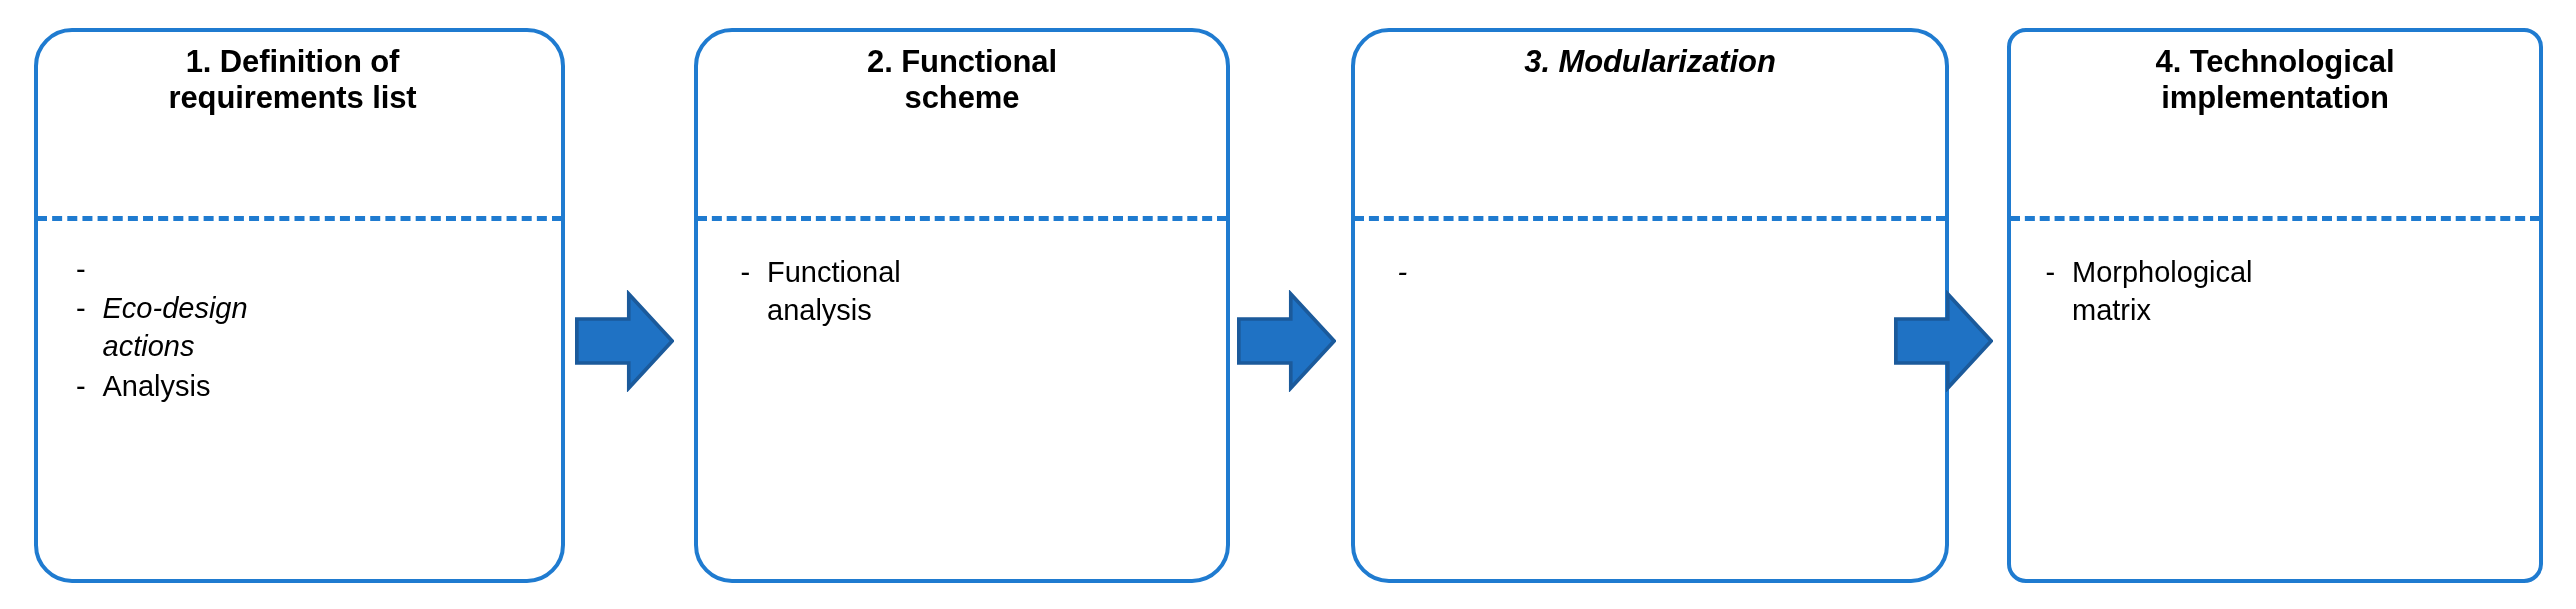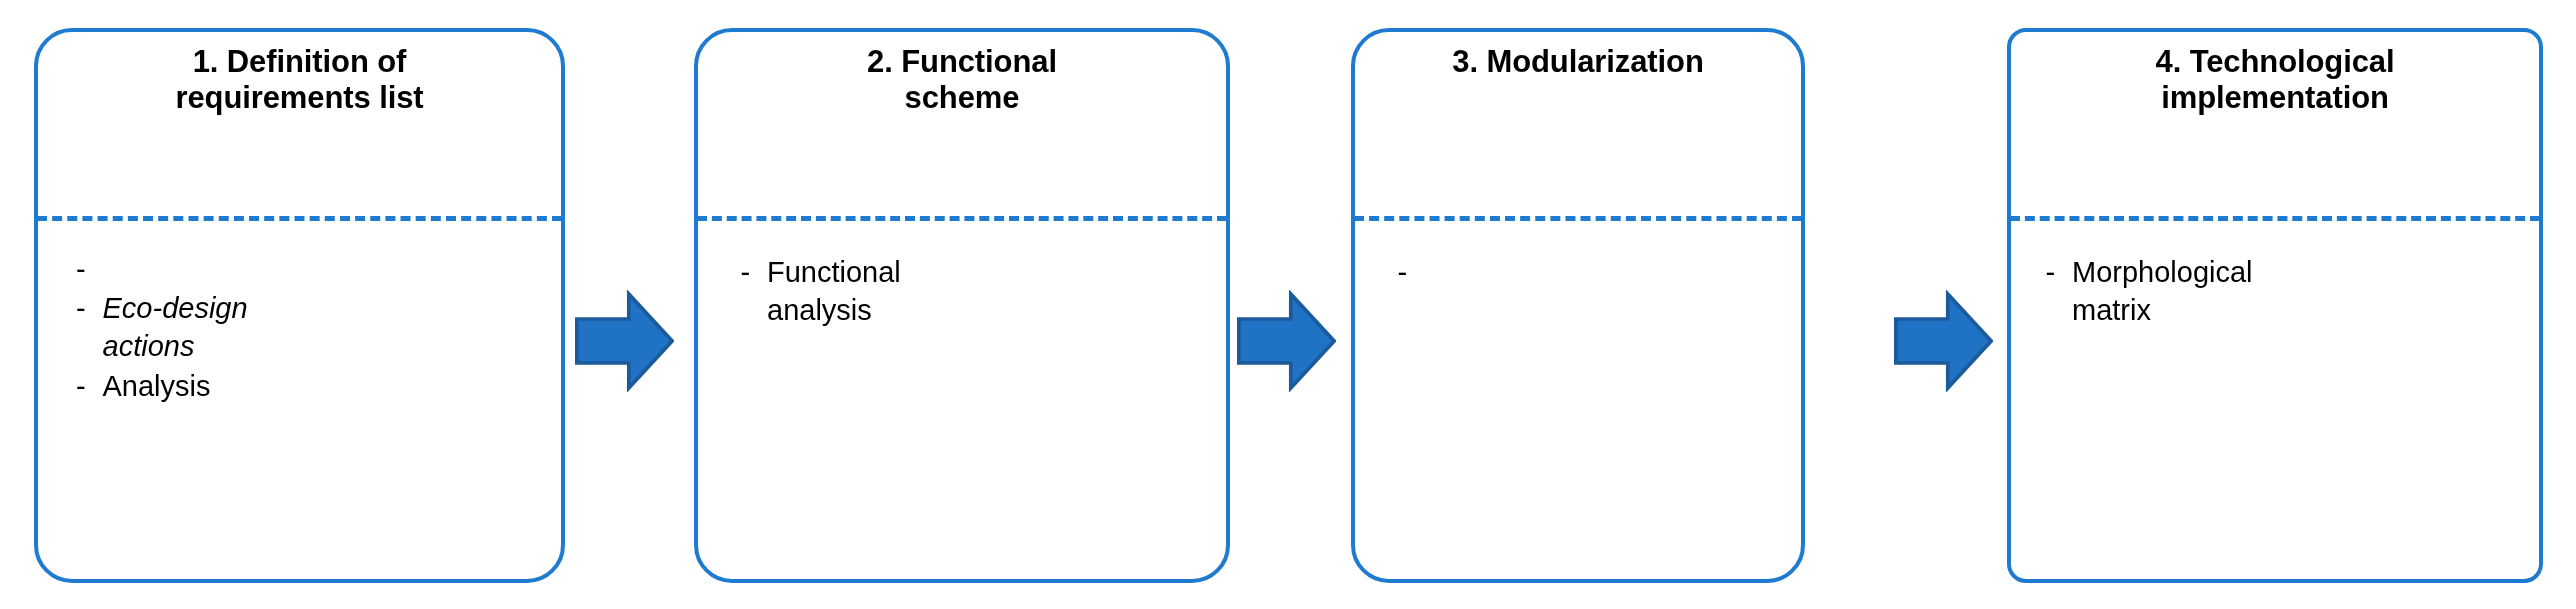--- a/index.html
+++ b/index.html
@@ -31,21 +31,21 @@
     position: absolute;
     top: 27.6px;
     height: 555px;
     box-sizing: border-box;
     border: 4.3px solid var(--brand, #1F7BD0);
     border-radius: 38px;
     background: #ffffff;
   }
   .step-box.b1 { left: 34px;   width: 531px; }
   .step-box.b2 { left: 694px; width: 536px; }
-  .step-box.b3 { left: 1351px; width: 454px; }
+  .step-box.b3 { left: 1351px; width: 598px; font-style: italic; }
   .step-box.b4 { left: 2007px; width: 536px; border-radius: 19px; }
 
   .step-title {
     position: absolute;
     left: 0;
     right: 0;
     top: 12.3px;
     text-align: center;
     font-size: 31px;
     font-weight: bold;
@@ -112,21 +112,21 @@
   .arrow.a3 { left: 1894px; }
   .arrow svg { display: block; width: 100%; height: 100%; }
 </style>
 </head>
 <body>
 
 <div id="canvas">
   <div class="stage">
 
     <div class="step-box b1">
-      <div class="step-title" style="white-space: pre-line;">1. Definition of
+      <div class="step-title" style="white-space: pre-line; padding-left: 7px;">1. Definition of
 requirements list</div>
       <div class="divider"></div>
       <div class="bullets">
         <div class="bullet-row">
           <span class="bullet-dash">-</span>
         </div>
         <div class="bullet-row">
           <span class="bullet-dash">-</span>
           <span class="bullet-text" style="white-space: pre-line; font-style: italic;">Eco-design
 actions</span>

